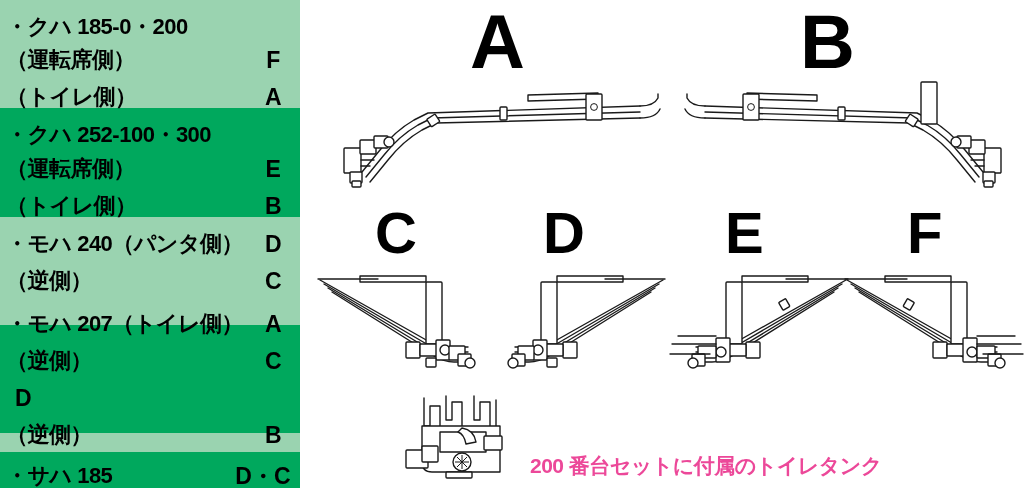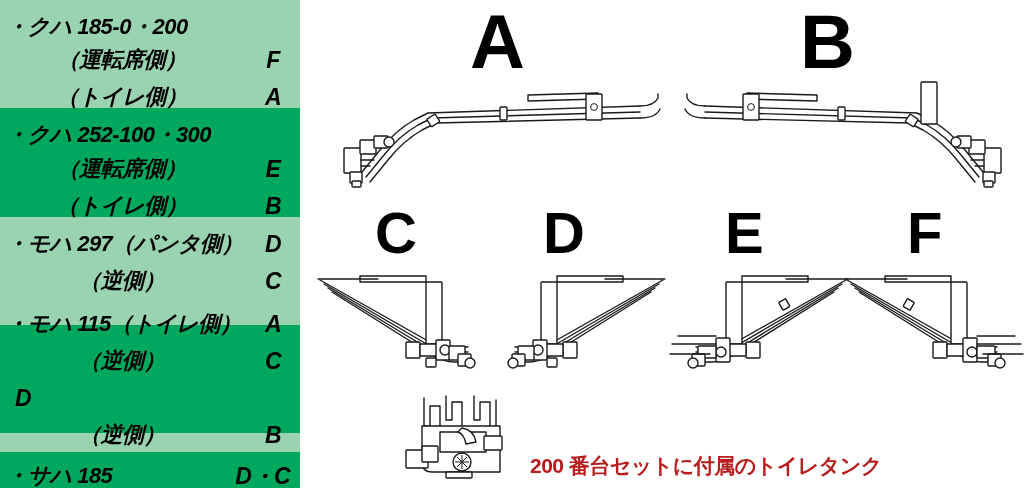--- a/index.html
+++ b/index.html
@@ -23,30 +23,29 @@
   .band.dark{background:#00a85d;}
 
   .rowline{
     position:absolute;left:0;width:300px;height:54px;
     display:flex;align-items:center;
     color:#000;
     font-weight:bold;
     font-size:22px;
     letter-spacing:-0.5px;
     white-space:nowrap;
-    font-style:italic;
   }
   .rowline .lbl{
     flex:1 1 auto;
     text-align:left;
     padding-left:6px;
     overflow:hidden;
   }
   .rowline.indent .lbl{
-    text-align:center;
+    text-align:left;
     padding-right:12px;
   }
   .rowline .code{
     flex:0 0 46px;
     text-align:center;
     font-size:23px;
     font-weight:bold;
     padding-right:4px;
   }
   .rowline .code.wide{
@@ -62,21 +61,21 @@
     font-family:"Liberation Sans","DejaVu Sans",sans-serif;
     font-weight:bold;color:#000;
     line-height:1;
   }
   .glyph.big{font-size:76px;}
   .glyph.mid{font-size:58px;}
 
   .dwg{position:absolute;}
   .caption{
     position:absolute;
-    font-weight:bold;font-size:21px;color:#b91c1c;
+    font-weight:bold;font-size:21px;color:#ec4899;
     white-space:nowrap;letter-spacing:-0.5px;
   }
   svg{display:block;overflow:visible;}
   .ln{fill:none;stroke:#1a1a1a;stroke-width:1.4;stroke-linejoin:round;stroke-linecap:round;}
   .ln2{fill:#ffffff;stroke:#1a1a1a;stroke-width:1.4;stroke-linejoin:round;}
   .lnt{fill:none;stroke:#1a1a1a;stroke-width:1;}
 </style>
 </head>
 <body>
 
@@ -110,29 +109,29 @@
         </div>
         <div class="rowline indent" style="top: 142px;">
           <span class="lbl">（運転席側）</span>
           <span class="code">E</span>
         </div>
         <div class="rowline indent" style="top: 179px;">
           <span class="lbl">（トイレ側）</span>
           <span class="code">B</span>
         </div>
         <div class="rowline" style="top: 217px;">
-          <span class="lbl">・モハ 297（パンタ側）</span>
+          <span class="lbl">・モハ 240（パンタ側）</span>
           <span class="code">D</span>
         </div>
         <div class="rowline indent" style="top: 254px;">
           <span class="lbl">（逆側）</span>
           <span class="code">C</span>
         </div>
         <div class="rowline" style="top: 297px;">
-          <span class="lbl">・モハ 115（トイレ側）</span>
+          <span class="lbl">・モハ 207（トイレ側）</span>
           <span class="code">A</span>
         </div>
         <div class="rowline indent" style="top: 334px;">
           <span class="lbl">（逆側）</span>
           <span class="code">C</span>
         </div>
         <div class="rowline" style="top: 371px;">
           <span class="code">D</span>
         </div>
         <div class="rowline indent" style="top: 408px;">

